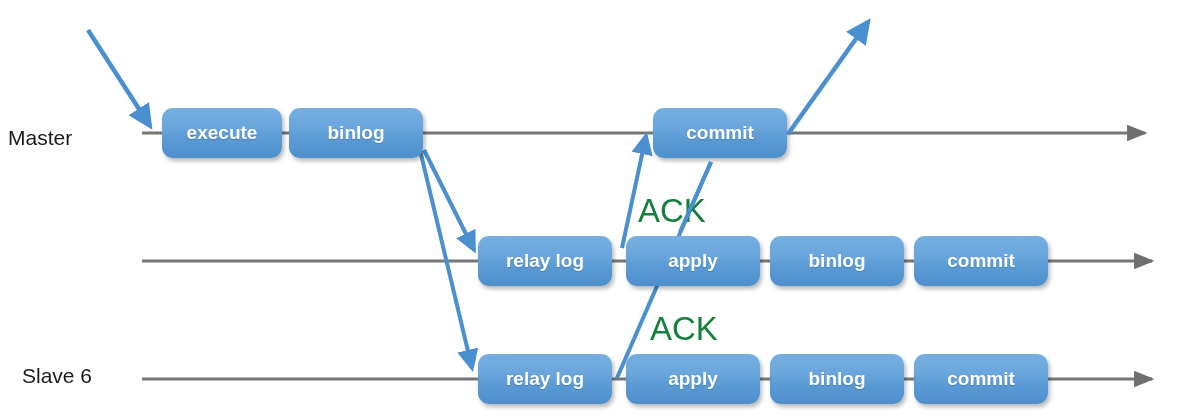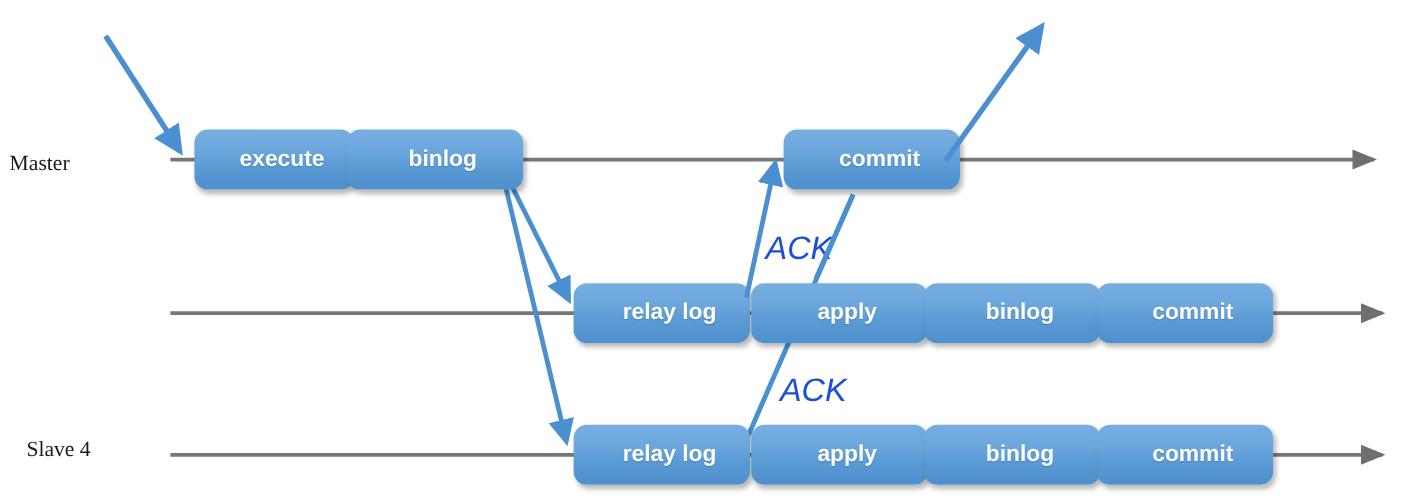--- a/index.html
+++ b/index.html
@@ -10,52 +10,50 @@
   #canvas {
     position: relative;
     width: 1177px;
     height: 416px;
     background: #ffffff;
     overflow: hidden;
     font-family: "Liberation Sans", sans-serif;
   }
   .lane-label {
     position: absolute;
-    font-size: 18px;
+    font-size: 21px;
     color: #1a1a1a;
-    font-family: Liberation Serif, serif;
+    font-family: Liberation Sans, sans-serif;
     white-space: nowrap;
     letter-spacing: 0px;
   }
   .node {
     position: absolute;
     height: 50px;
     border-radius: 11px;
     background: linear-gradient(to bottom, #77aee0 0%, #6aa6dc 38%, #5a9ad5 62%, #4e90cc 100%);
     box-shadow: 2px 3px 4px rgba(0,0,0,0.28);
     display: flex;
     align-items: center;
     justify-content: center;
     color: #ffffff;
     font-size: 19px;
     font-weight: bold;
     font-family: "Liberation Sans", sans-serif;
     white-space: nowrap;
     text-shadow: 0 1px 1px rgba(0,0,0,0.18);
     z-index: 3;
-    padding-left: 13px;
   }
   .ack-label {
     position: absolute;
-    font-size: 27px;
-    color: #1d4ed8;
+    font-size: 33px;
+    color: #15803d;
     font-family: "Liberation Sans", sans-serif;
     white-space: nowrap;
     z-index: 4;
-    font-style: italic;
   }
   svg.layer {
     position: absolute;
     left: 0;
     top: 0;
     width: 1177px;
     height: 416px;
   }
   svg.lines { z-index: 1; }
   svg.arrows { z-index: 2; }
@@ -81,21 +79,21 @@
   </svg>
 
   <svg class="layer arrows" viewBox="0 0 1177 416" xmlns="http://www.w3.org/2000/svg">
     <line x1="88" y1="30" x2="150" y2="126" stroke="#4a8fd0" stroke-width="4.5" marker-end="url(#blue-arrow)"></line>
     <line x1="424" y1="150" x2="474" y2="250" stroke="#4a8fd0" stroke-width="4" marker-end="url(#blue-arrow)"></line>
     <line x1="420" y1="150" x2="472" y2="368" stroke="#4a8fd0" stroke-width="4" marker-end="url(#blue-arrow)"></line>
     <line x1="617" y1="378" x2="711" y2="162" stroke="#4a8fd0" stroke-width="4"></line>
   </svg>
 
   <div class="lane-label" style="left:8px; top:126px;">Master</div>
-  <div class="lane-label" style="left:22px; top:364px;">Slave 4</div>
+  <div class="lane-label" style="left:22px; top:364px;">Slave 6</div>
 
   <div class="node" style="left:162px; top:108px; width:120px;">execute</div>
   <div class="node" style="left:289px; top:108px; width:134px;">binlog</div>
   <div class="node" style="left:653px; top:108px; width:134px;">commit</div>
 
   <div class="node" style="left:478px; top:236px; width:134px;">relay log</div>
   <div class="node" style="left:626px; top:236px; width:134px;">apply</div>
   <div class="node" style="left:770px; top:236px; width:134px;">binlog</div>
   <div class="node" style="left:914px; top:236px; width:134px;">commit</div>
 

